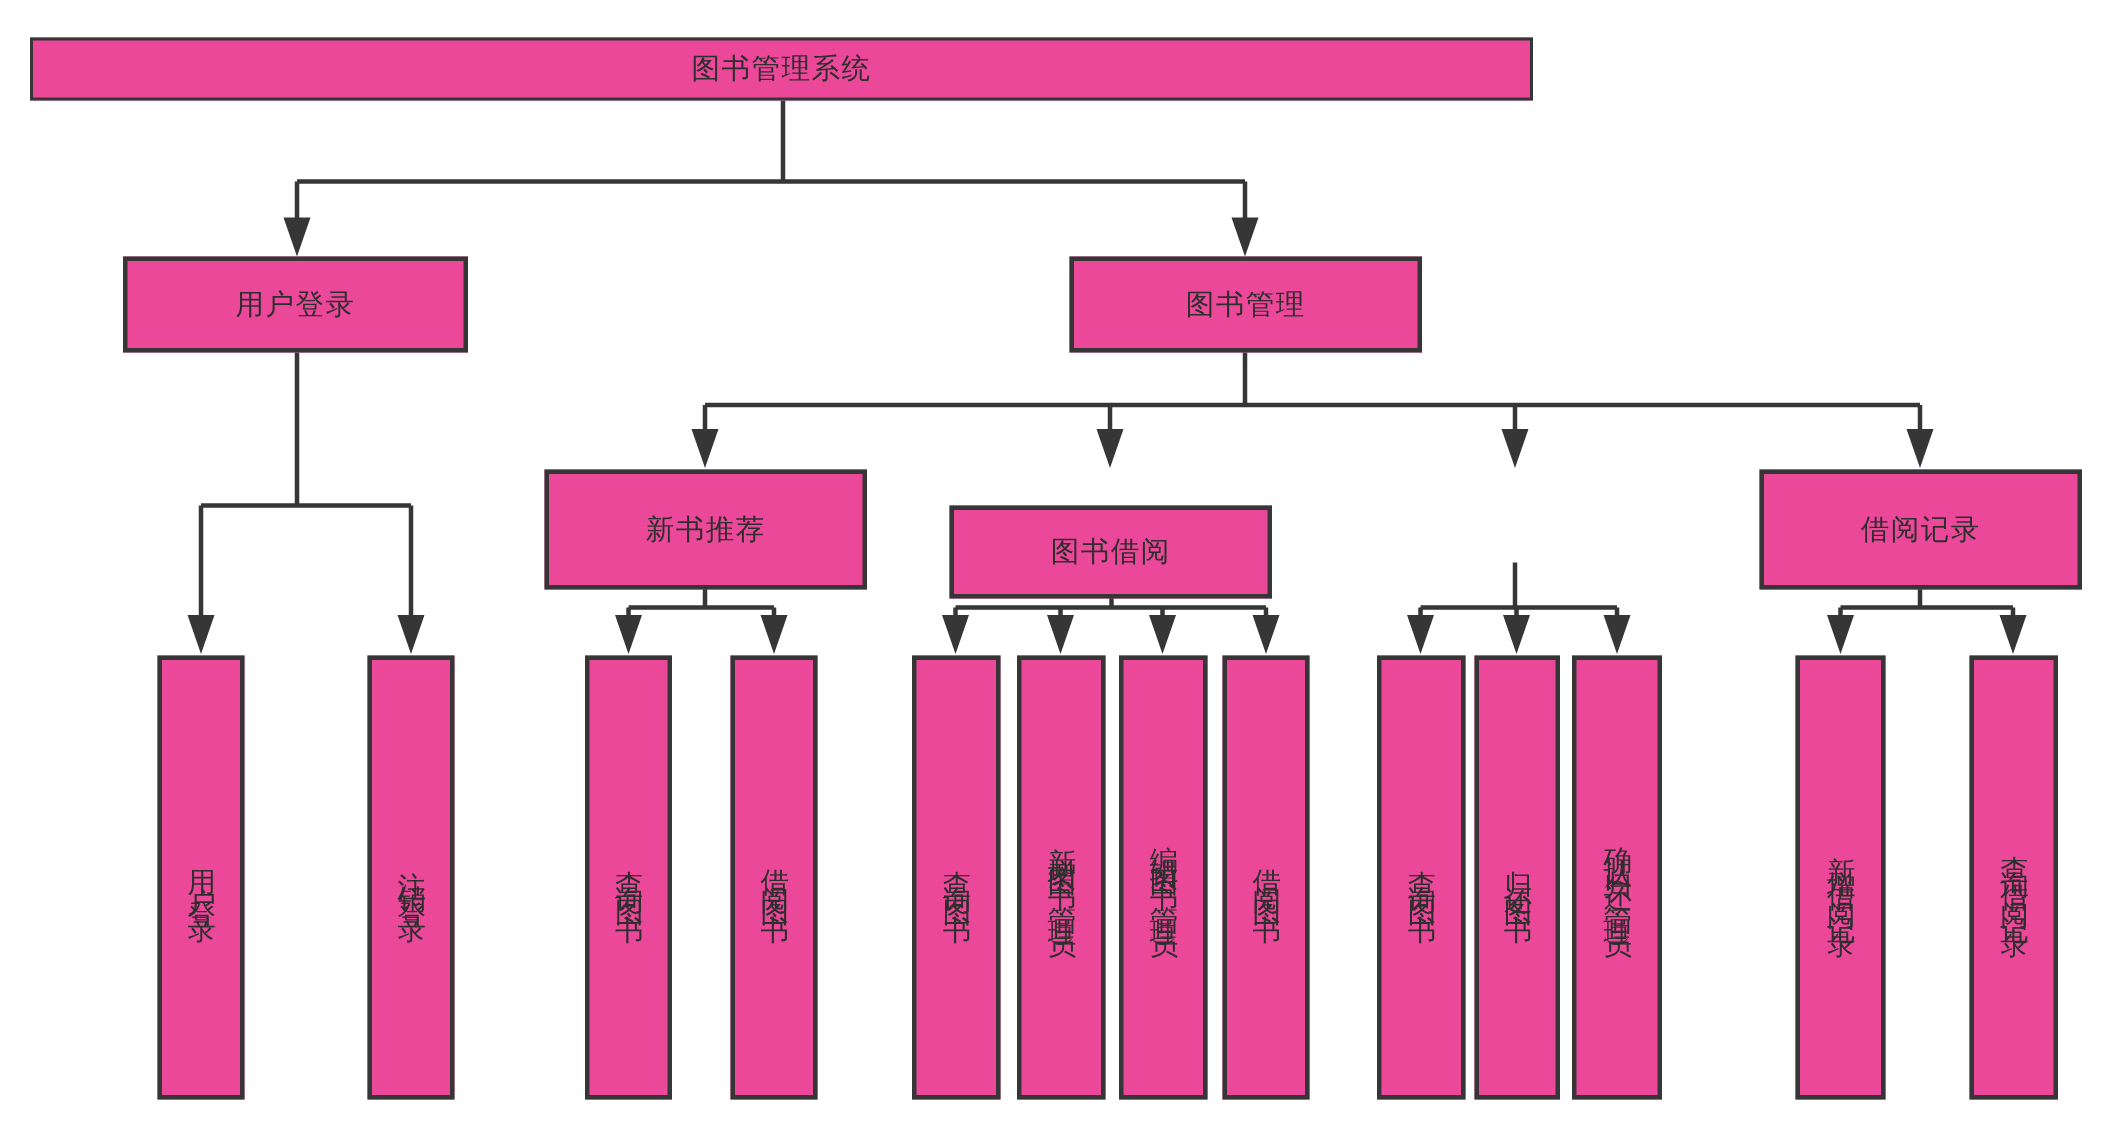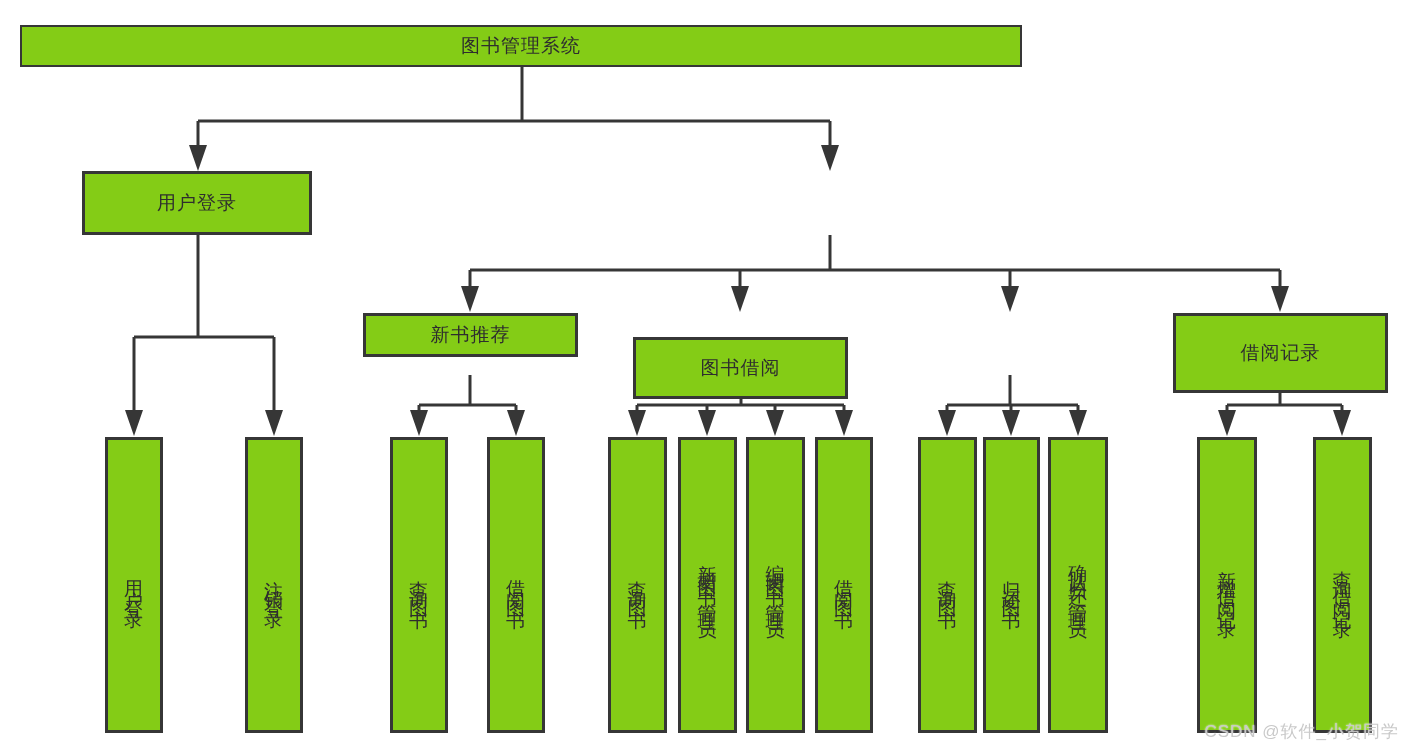--- a/index.html
+++ b/index.html
@@ -13,21 +13,21 @@
     overflow: hidden;
   }
   svg.wires {
     position: absolute;
     left: 0; top: 0;
     width: 1405px; height: 747px;
   }
   .node {
     position: absolute;
     box-sizing: border-box;
-    background: #84cc16;
+    background: #ec4899;
     border: 3px solid #363636;
     display: flex;
     align-items: center;
     justify-content: center;
     font-size: 19px;
     letter-spacing: 1px;
     color: #2e2e2e;
     white-space: nowrap;
   }
   .node.root { border-width: 2px; }
@@ -47,21 +47,21 @@
     color: #c9c9c9;
     text-shadow: 0 0 2px #ffffff;
     letter-spacing: 1px;
     z-index: 10;
   }
 
   
   #n-root            { left: 20px;   top: 25px;  width: 1002px; height: 42px; }
   #n-user-login      { left: 82px;   top: 171px; width: 230px;  height: 64px; }
   #n-book-mgmt       { left: 713px;  top: 171px; width: 235px;  height: 64px; }
-  #n-new-book        { left: 363px;  top: 313px; width: 215px;  height: 44px; }
+  #n-new-book        { left: 363px;  top: 313px; width: 215px;  height: 80px; }
   #n-book-borrow     { left: 633px;  top: 313px; width: 215px;  height: 62px; margin-top: 24px; }
   #n-current-borrow  { left: 903px;  top: 313px; width: 215px;  height: 62px; }
   #n-borrow-records  { left: 1173px; top: 313px; width: 215px;  height: 80px; }
 
   #n-login-leaf      { left: 105px;  top: 437px; width: 58px; height: 296px; }
   #n-logout-leaf     { left: 245px;  top: 437px; width: 58px; height: 296px; }
   #n-nb-query        { left: 390px;  top: 437px; width: 58px; height: 296px; }
   #n-nb-borrow       { left: 487px;  top: 437px; width: 58px; height: 296px; }
   #n-bb-query        { left: 608px;  top: 437px; width: 59px; height: 296px; }
   #n-bb-add          { left: 678px;  top: 437px; width: 59px; height: 296px; }
@@ -167,20 +167,23 @@
     </g>
   </svg>
 
   <div class="node root" id="n-root">
     <span>图书管理系统</span>
   </div>
 
   <div class="node" id="n-user-login">
     <span>用户登录</span>
   </div>
+  <div class="node" id="n-book-mgmt">
+    <span>图书管理</span>
+  </div>
 
   <div class="node" id="n-new-book">
     <span>新书推荐</span>
   </div>
   <div class="node" id="n-book-borrow">
     <span>图书借阅</span>
   </div>
   <div class="node" id="n-borrow-records">
     <span>借阅记录</span>
   </div>
@@ -222,15 +225,14 @@
     <span>确认归还（管理员）</span>
   </div>
 
   <div class="node leaf" id="n-br-add">
     <span>新增借阅记录</span>
   </div>
   <div class="node leaf" id="n-br-query">
     <span>查询借阅记录</span>
   </div>
 
-  <div class="watermark">CSDN @软件_小贺同学</div>
 
 </div>
 
 </body></html>

